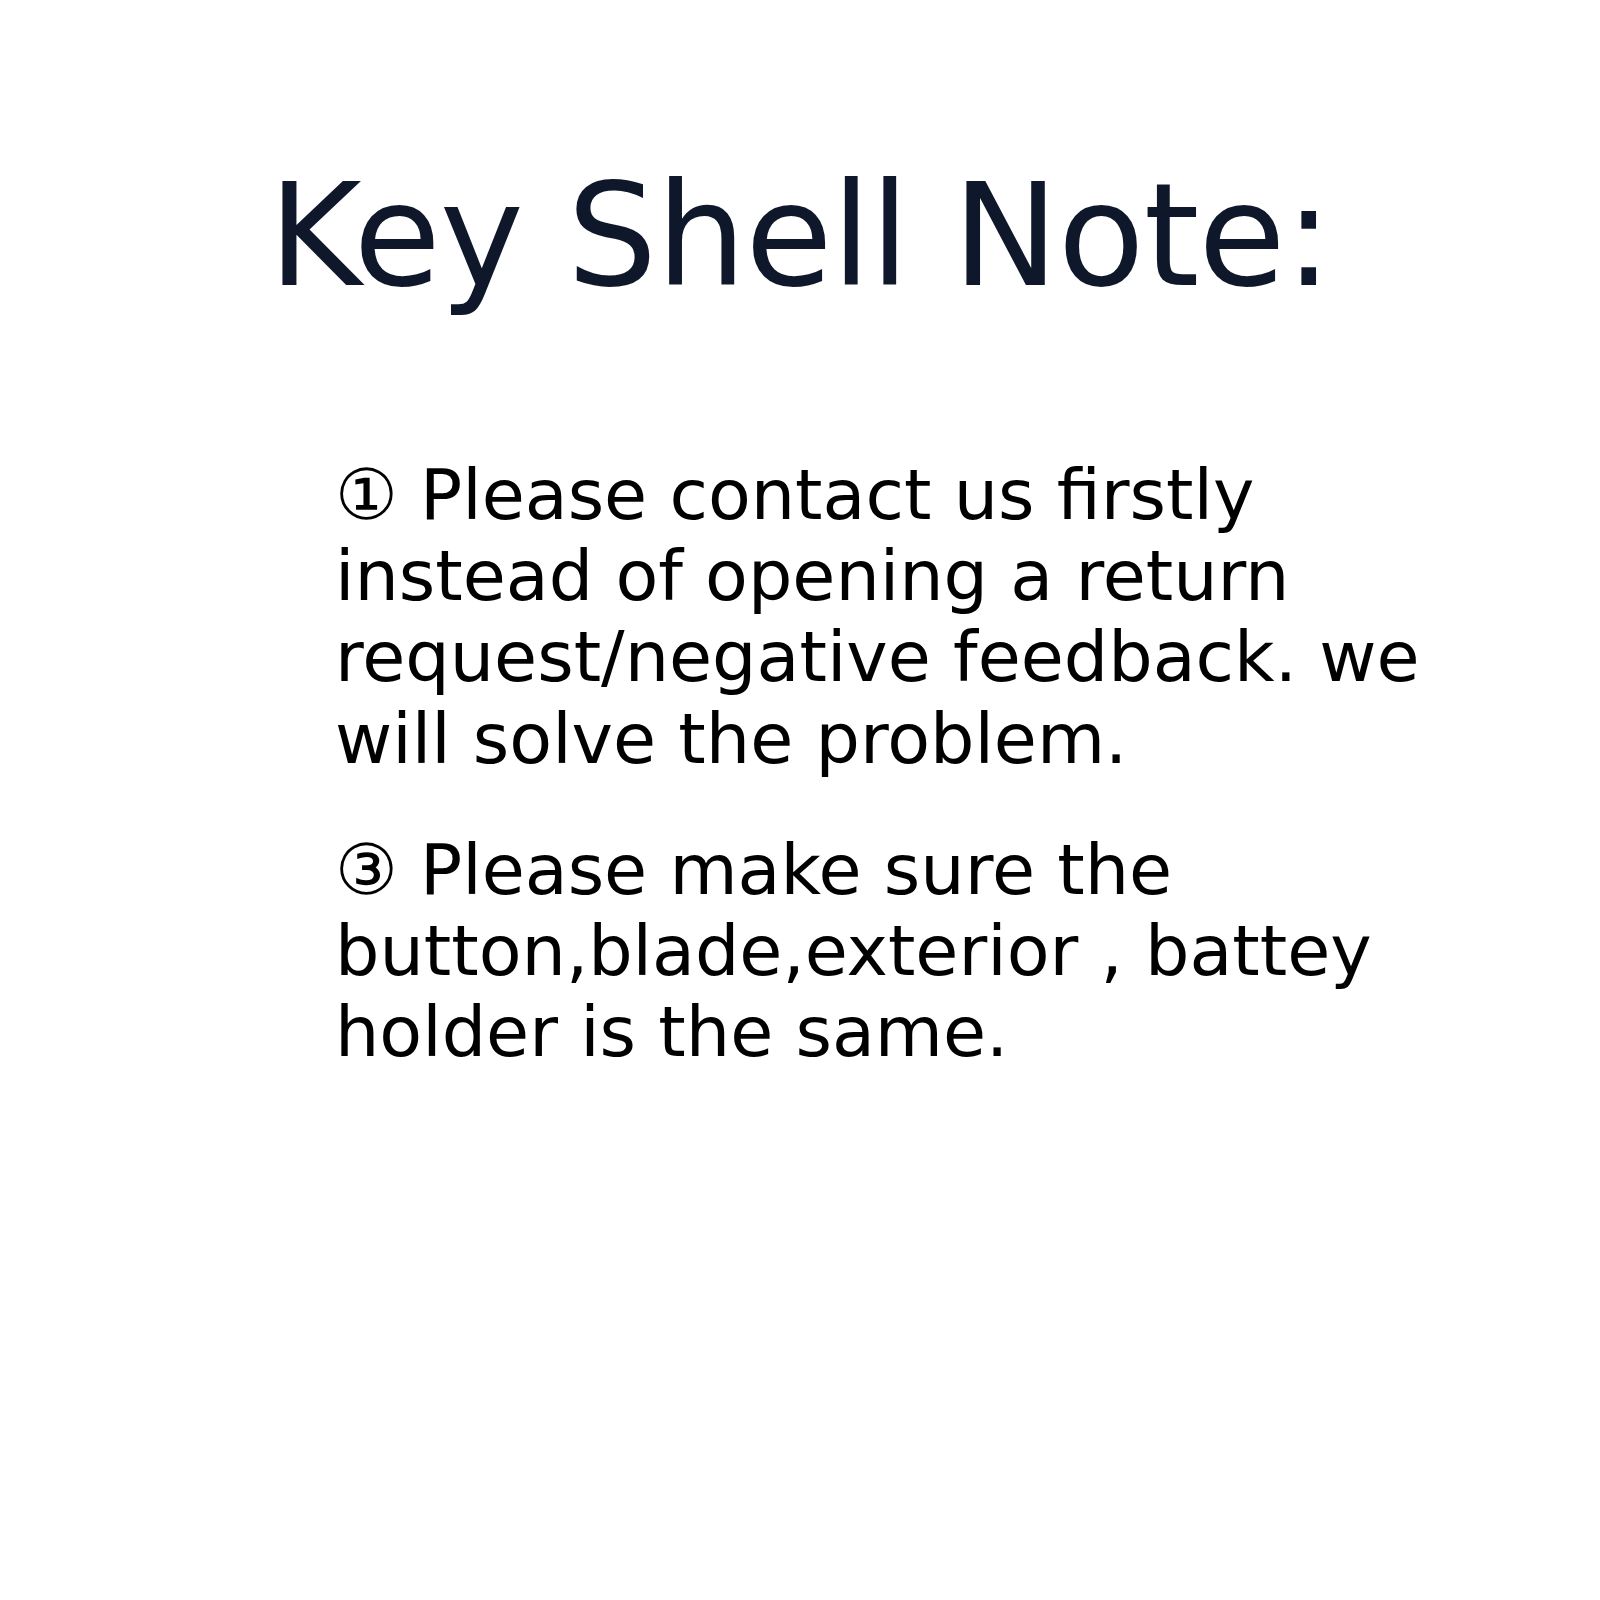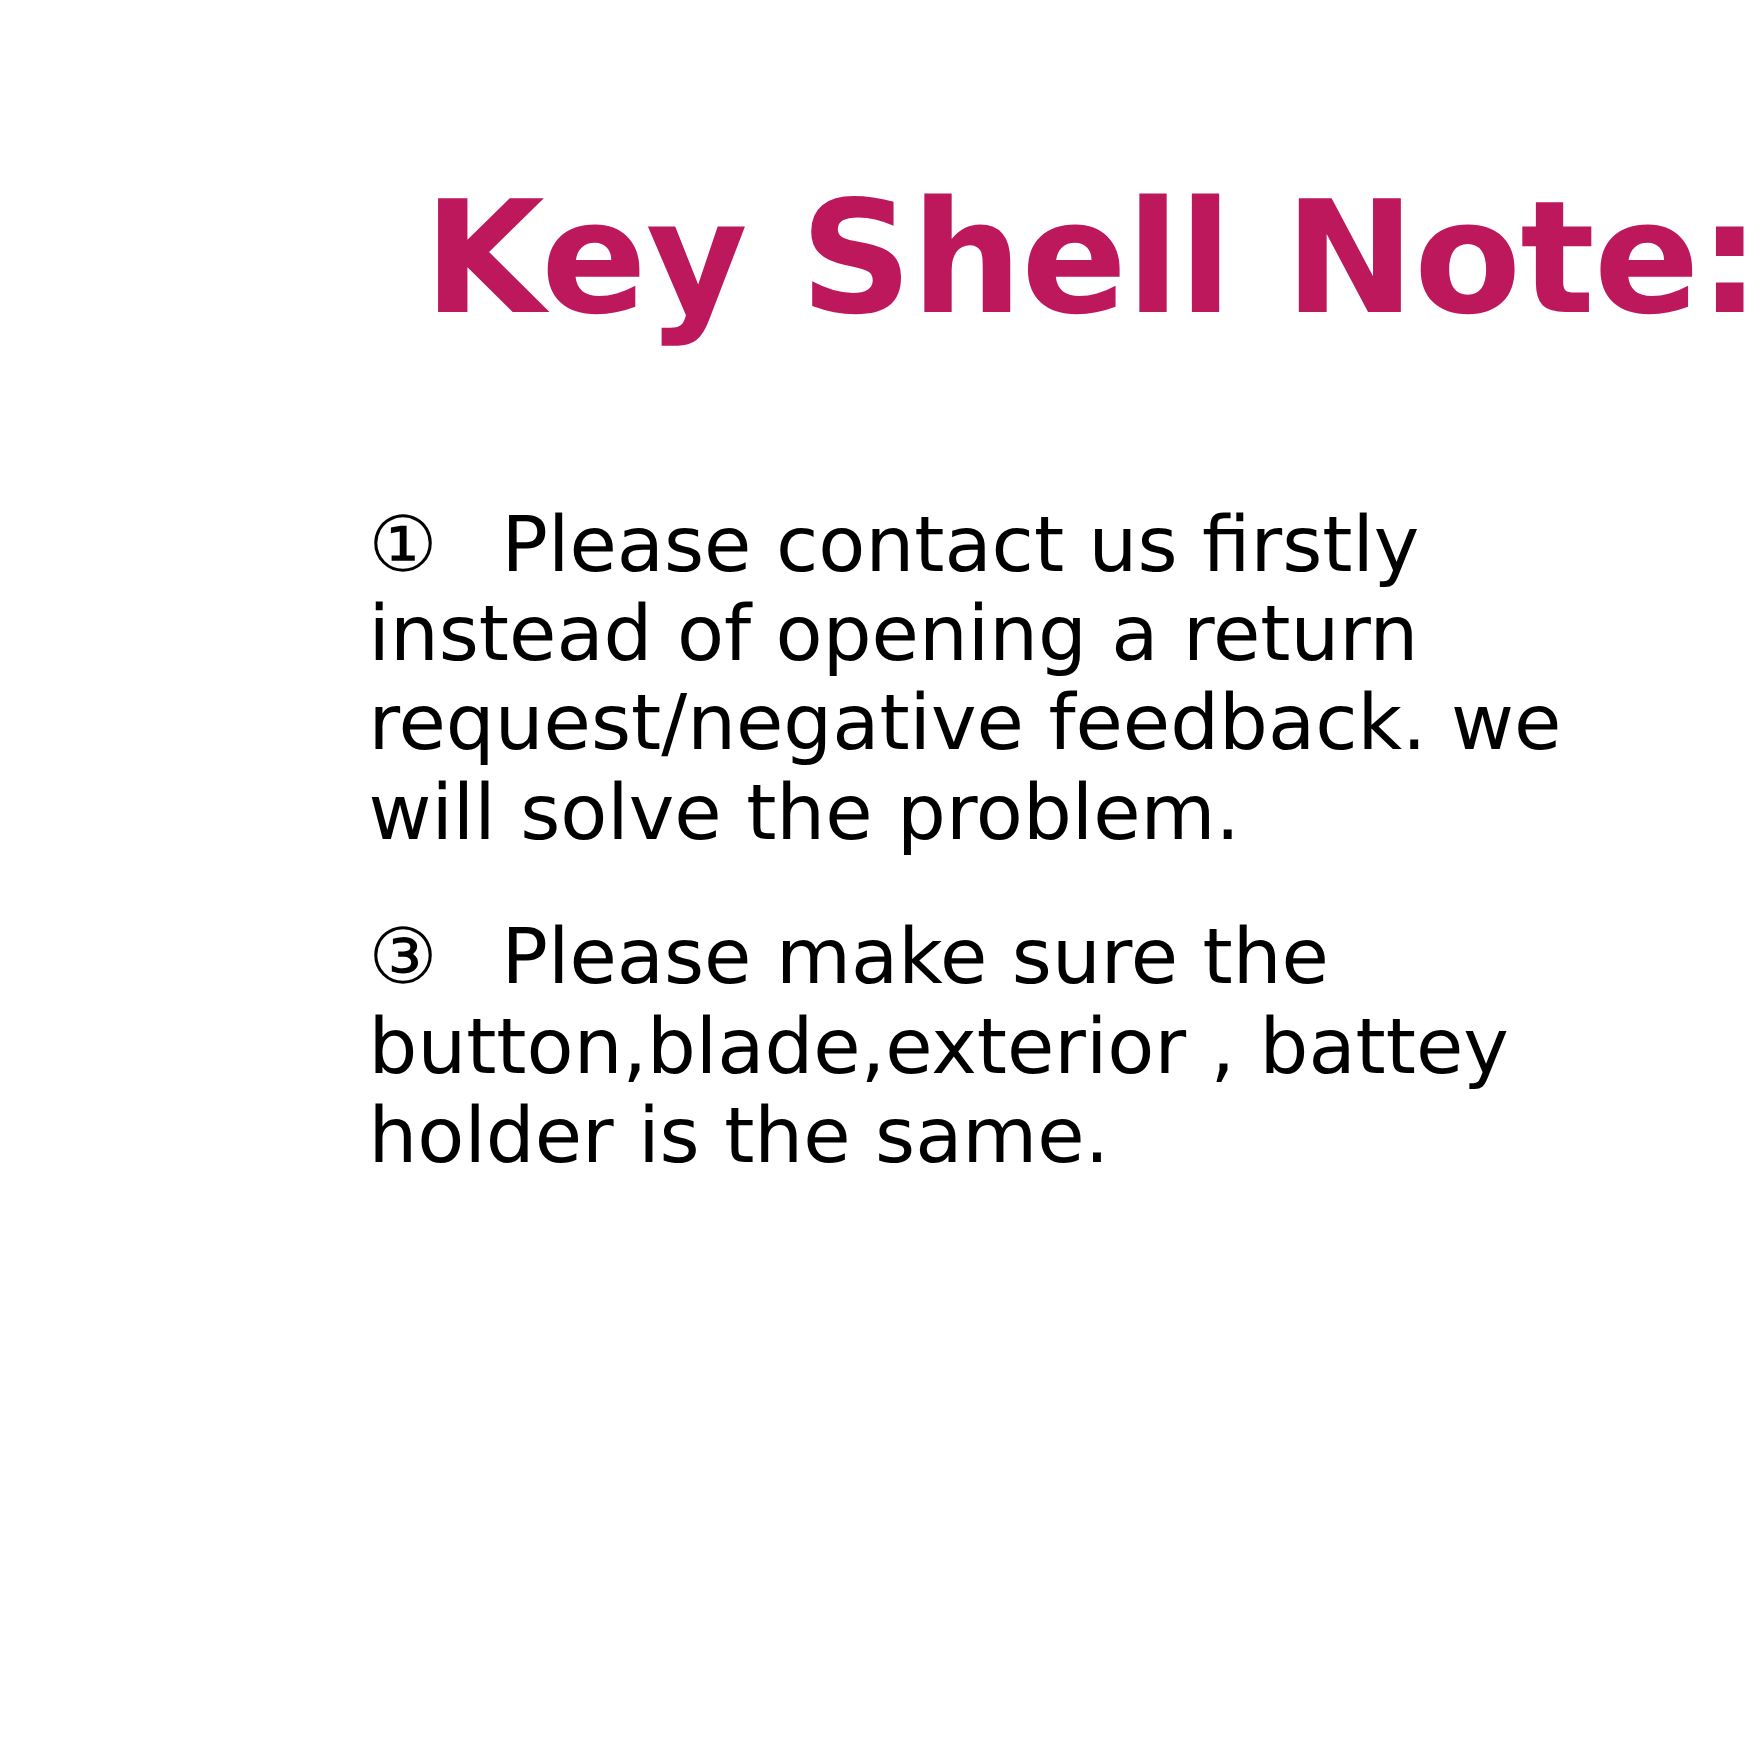--- a/index.html
+++ b/index.html
@@ -17,25 +17,25 @@
     position: relative;
     width: 1600px;
     height: 1600px;
     box-sizing: border-box;
   }
   .title {
     position: absolute;
     left: 0;
     top: 165px;
     width: 1600px;
-    text-align: right;
-    color: #be185d;
+    text-align: center;
+    color: #0f172a;
     font-size: 142px;
     line-height: 1.0;
-    font-weight: 700;
+    font-weight: 400;
     letter-spacing: -1px;
     white-space: nowrap;
   }
   .notes {
     position: absolute;
     left: 335px;
     top: 455px;
     width: 1180px;
   }
   .note-item {
@@ -52,21 +52,20 @@
     color: #000000;
   }
   .note-2 {
     margin-top: 48px;
   }
   .note-3 {
     margin-top: 50px;
   }
   .note-text {
     display: inline;
-    margin-left: 36px;
   }
   .circled {
     font-family: "DejaVu Sans", sans-serif;
   }
 </style>
 </head>
 <body>
 
 <div class="page">
 

